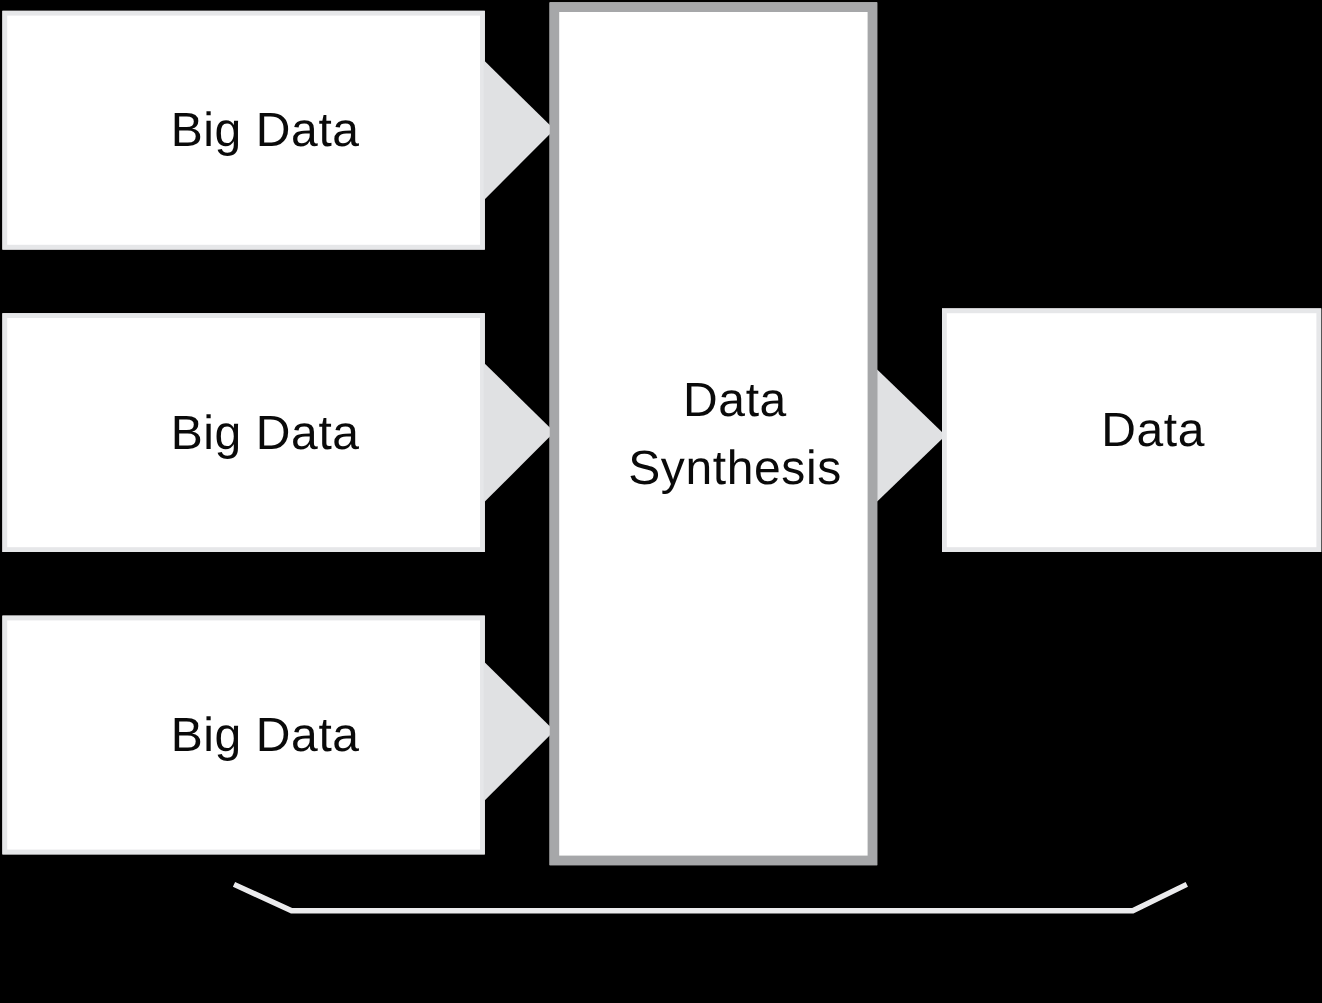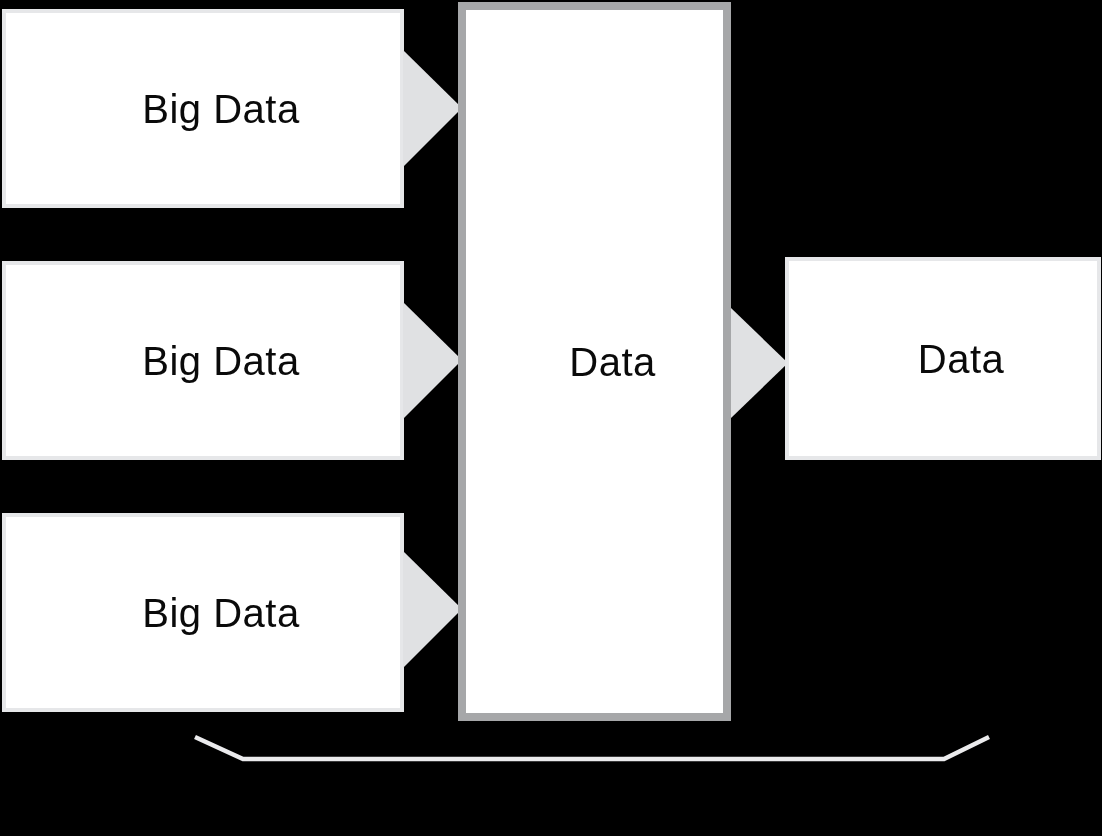--- a/index.html
+++ b/index.html
@@ -95,20 +95,21 @@
     <span>Big Data</span>
   </div>
 
   <div class="arrow arrow-1"></div>
   <div class="arrow arrow-2"></div>
   <div class="arrow arrow-3"></div>
 
   <div class="box central">
     <span>
       <span class="label-lines">Data</span>
+      <span class="label-lines">Synthesis</span>
     </span>
   </div>
 
   <div class="arrow arrow-4"></div>
 
   <div class="box viz">
     <span>
       <span class="label-lines">Data</span>
     </span>
   </div>

